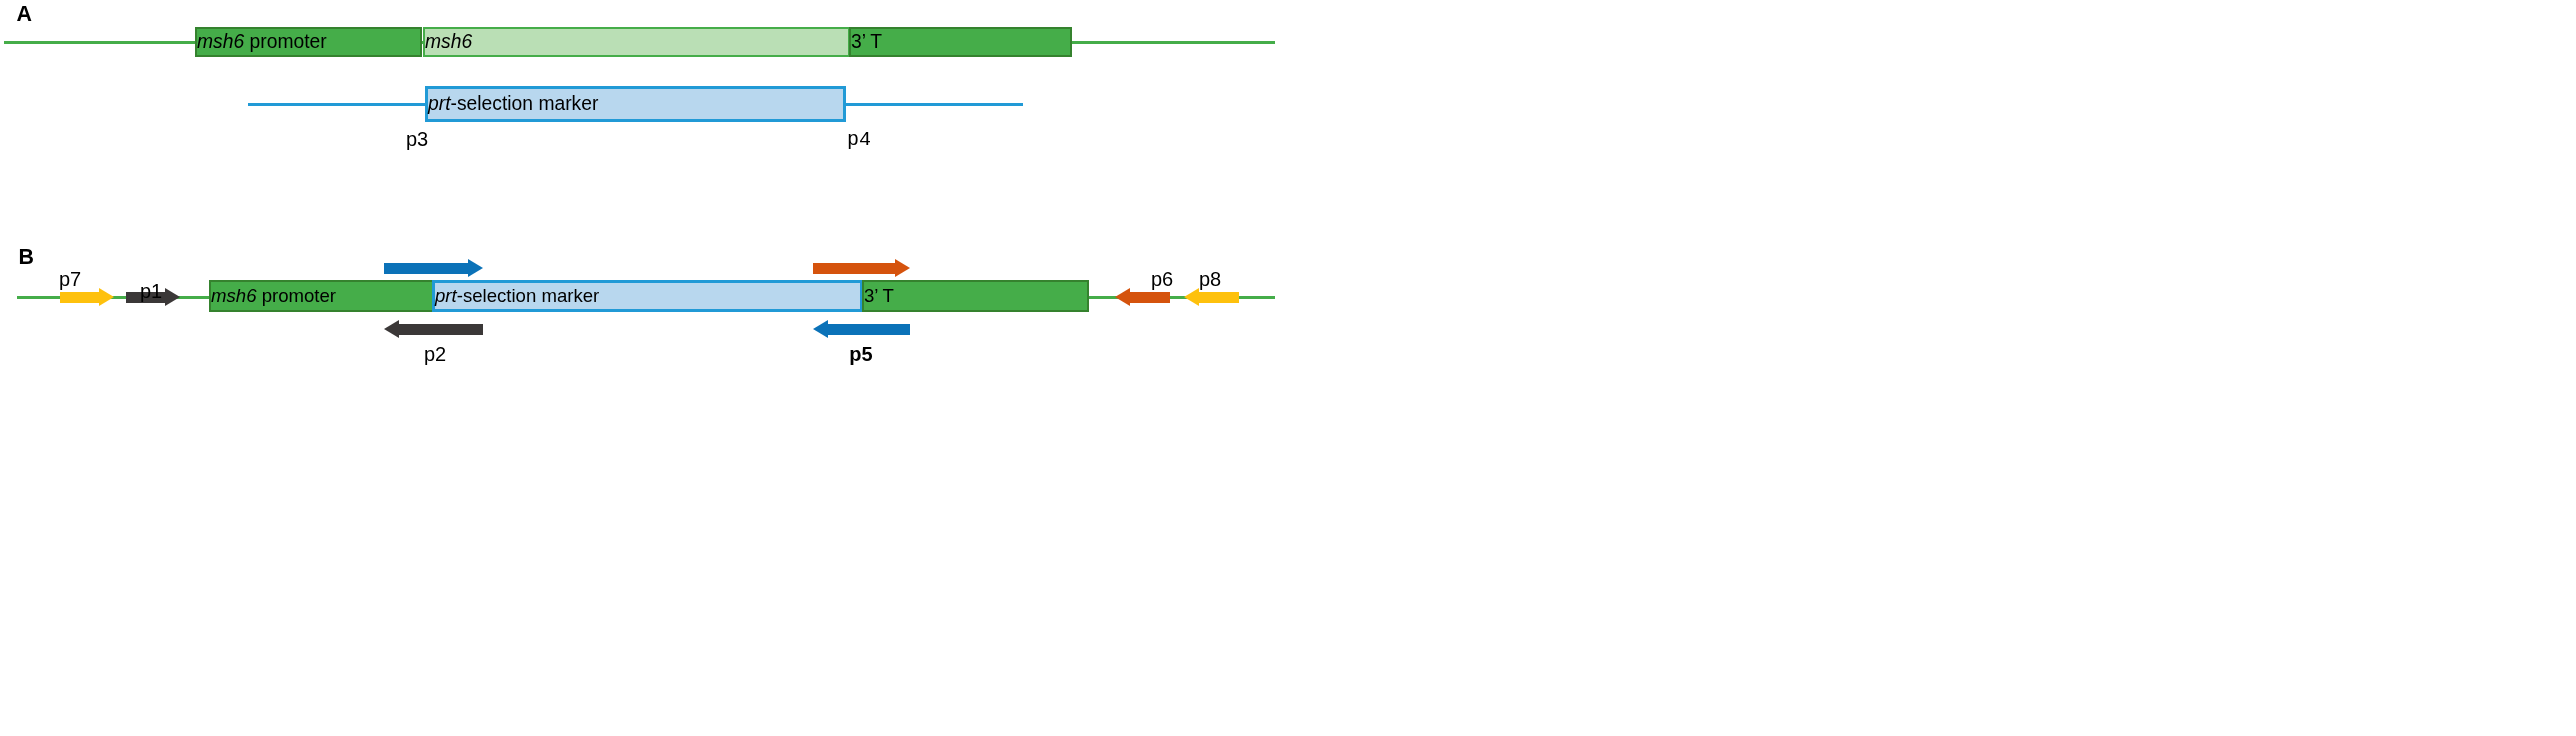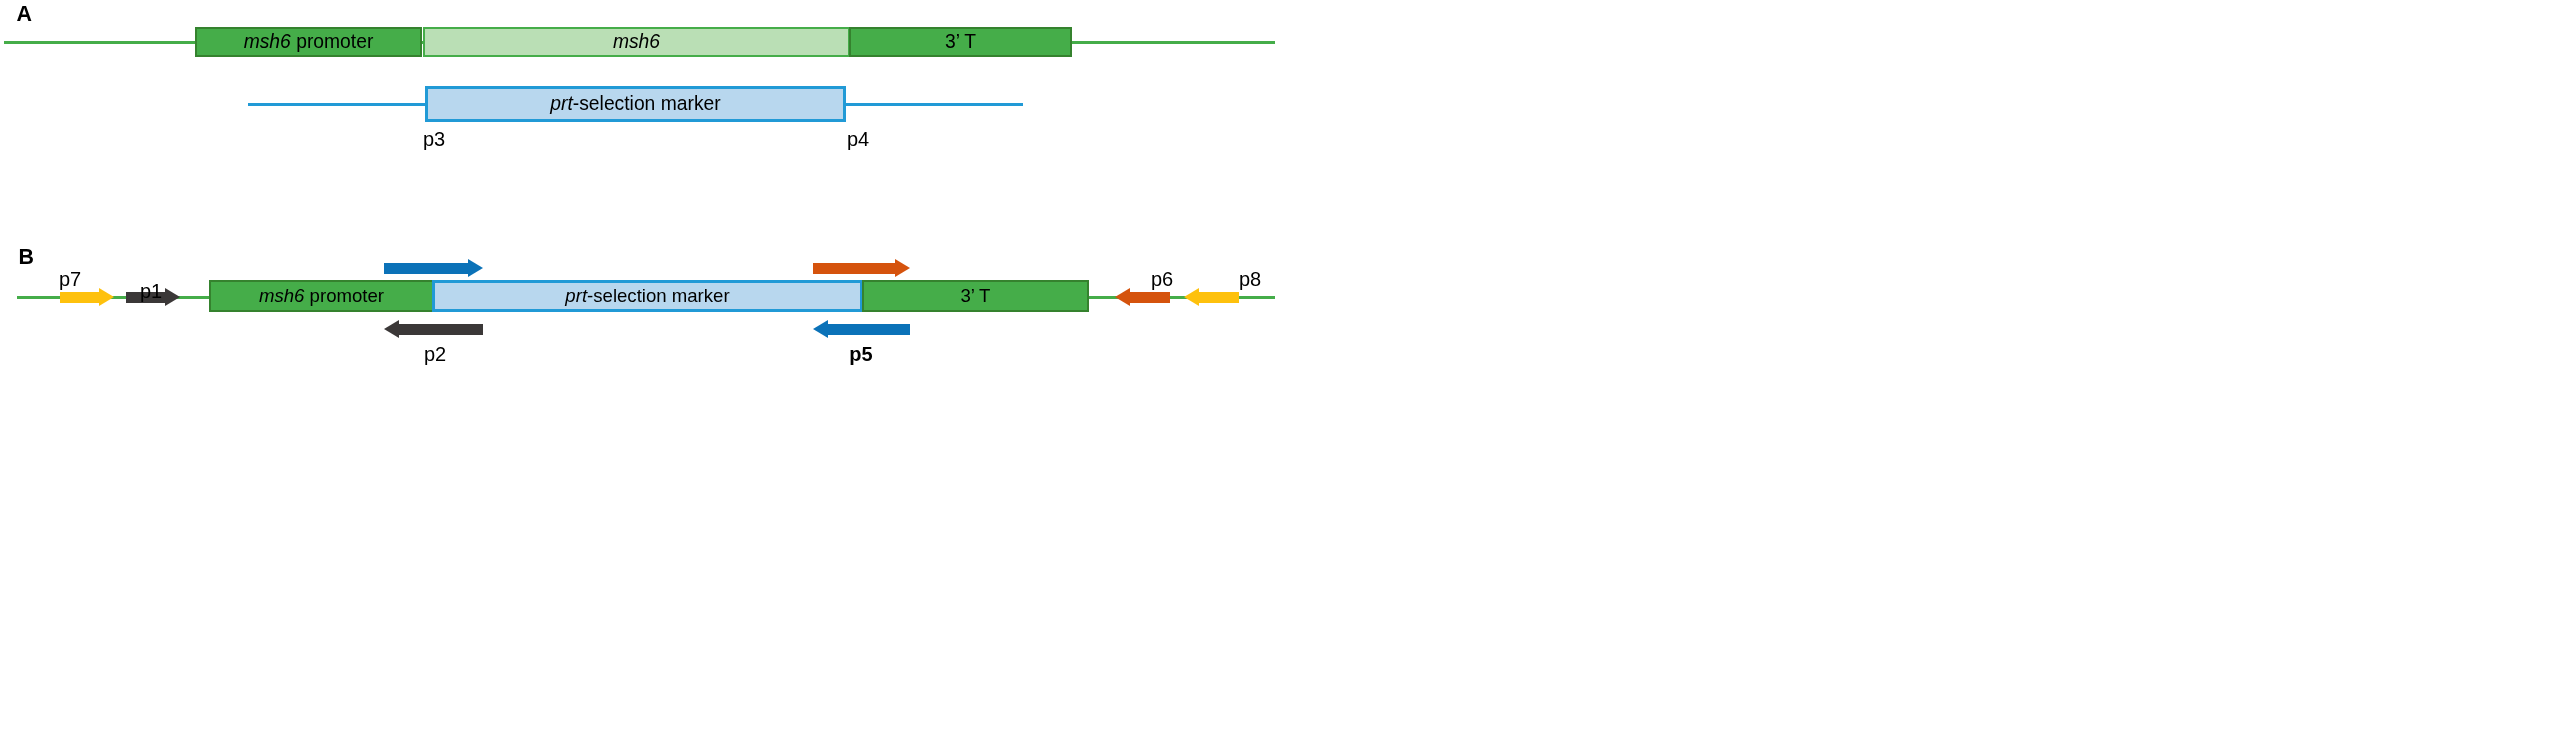--- a/index.html
+++ b/index.html
@@ -26,21 +26,21 @@
     position: absolute;
     height: 2.8px;
   }
   .hline.green { background: var(--green-fill); }
   .hline.blue  { background: var(--blue-border); }
   .box {
     position: absolute;
     box-sizing: border-box;
     display: flex;
     align-items: center;
-    justify-content: center;
+    justify-content: flex-start;
     text-align: center;
     color: #000000;
   }
   .box .label { white-space: nowrap; }
   .green-box {
     background: var(--green-fill);
     border: 2.8px solid var(--green-border);
   }
   .lightgreen-box {
     background: var(--light-green);
@@ -101,22 +101,22 @@
   <div class="box green-box fs-a" style="left:849px; top:27px; width:223px; height:30px;">
     <span class="label">3’ T</span>
   </div>
 
   <div class="hline blue" style="left:248px; top:103px; width:775px;"></div>
 
   <div class="box blue-box fs-a" style="left:425px; top:86px; width:421px; height:36px;">
     <span class="label"><span class="it">prt</span><span>-selection marker</span></span>
   </div>
 
-  <div class="primer-label" style="left:423px; top:128px;">p3</div>
-  <div class="primer-label" style="left:847px; top:128px;">p4</div>
+  <div class="primer-label" style="left:406px; top:128px;">p3</div>
+  <div class="primer-label" style="left:847px; top:128px;font-family:Liberation Mono, monospace;">p4</div>
 
   <div class="panel-label" style="left:18.6px; top:247px;">B</div>
 
   <div class="hline green" style="left:16.6px; top:296px; width:1258px;"></div>
 
   <div class="arrow right" style="left:60px; top:288px; width:54px; --ac:var(--yellow);">
     <div class="abody"></div>
     <div class="ahead"></div>
   </div>
   <div class="arrow right" style="left:126px; top:288px; width:54px; --ac:var(--dark);">
@@ -157,18 +157,18 @@
     <div class="abody"></div>
   </div>
   <div class="arrow left" style="left:813px; top:320px; width:97px; --ac:var(--blue-arrow);">
     <div class="ahead"></div>
     <div class="abody"></div>
   </div>
 
   <div class="primer-label center-anchor" style="left:70px; top:268px;">p7</div>
   <div class="primer-label center-anchor" style="left:151px; top:280px;">p1</div>
   <div class="primer-label center-anchor" style="left:1142px; top:268px;margin-left:20px;">p6</div>
-  <div class="primer-label center-anchor" style="left:1210px; top:268px;margin-left:40px;">p8</div>
+  <div class="primer-label center-anchor" style="left:1210px; top:268px;">p8</div>
   <div class="primer-label center-anchor" style="left:435px; top:343px;">p2</div>
   <div class="primer-label center-anchor" style="left:861px; top:343px;font-weight:bold;">p5</div>
 
 </div>
 
 
 </body></html>

